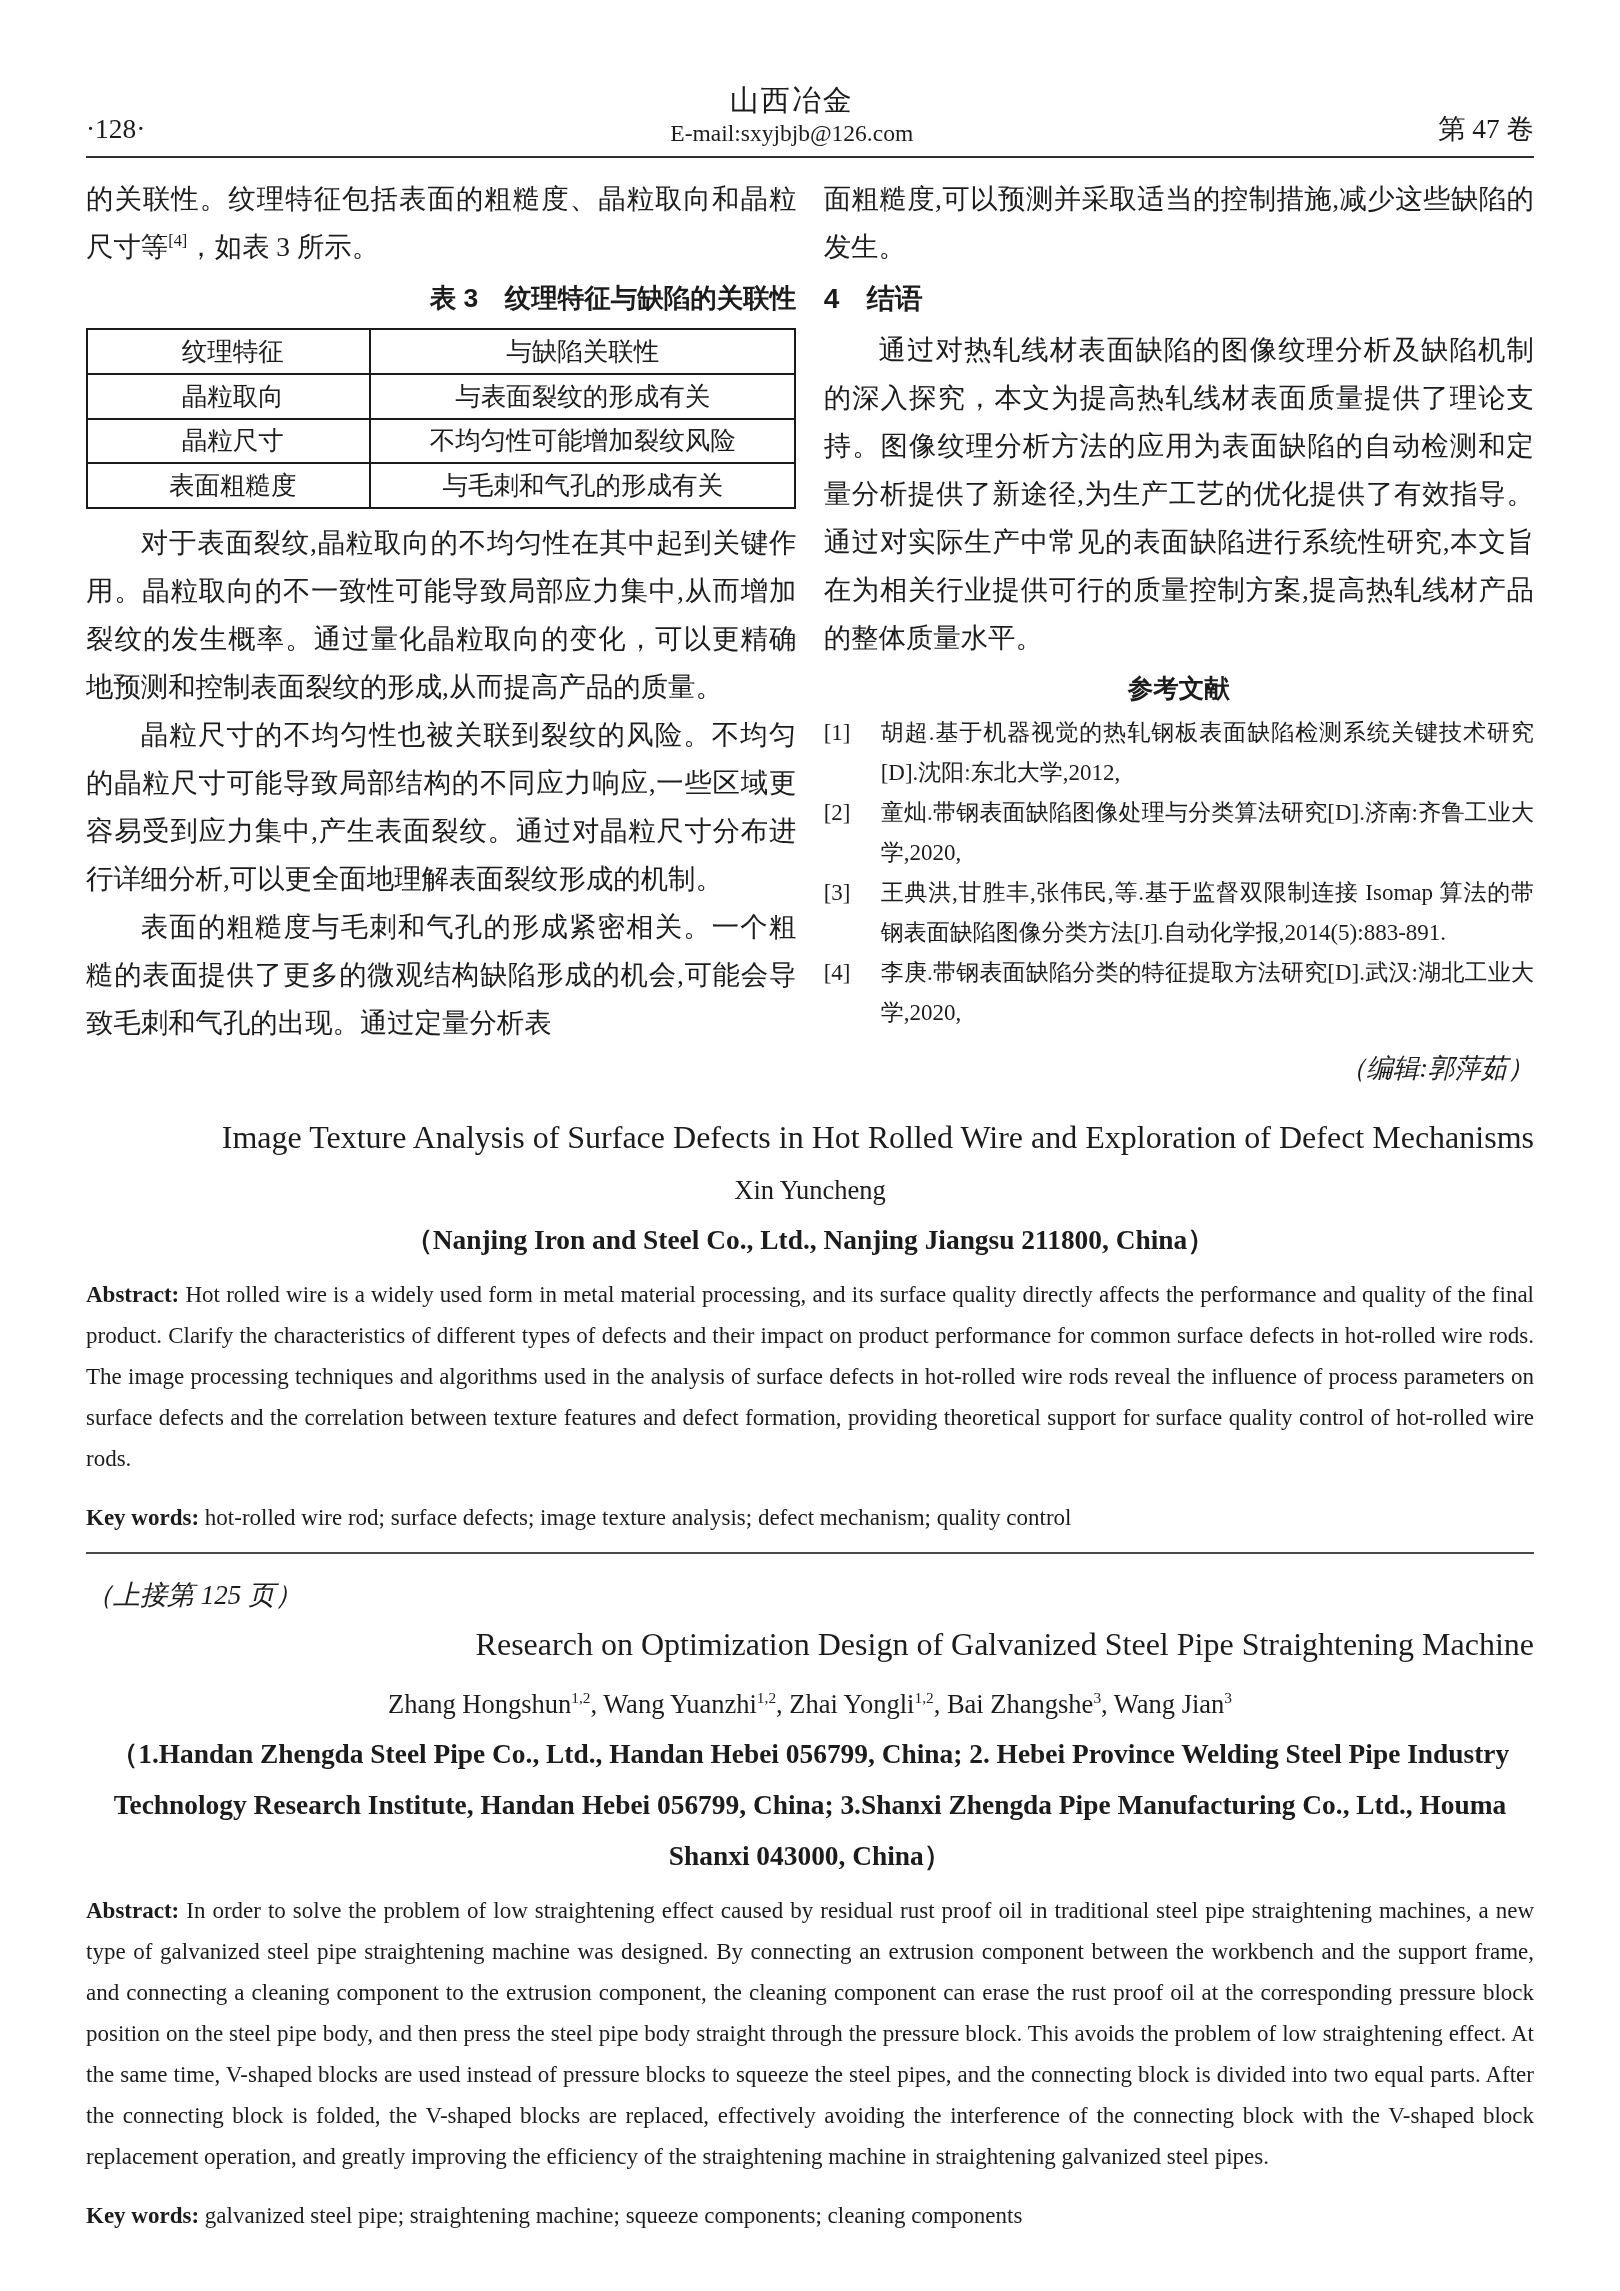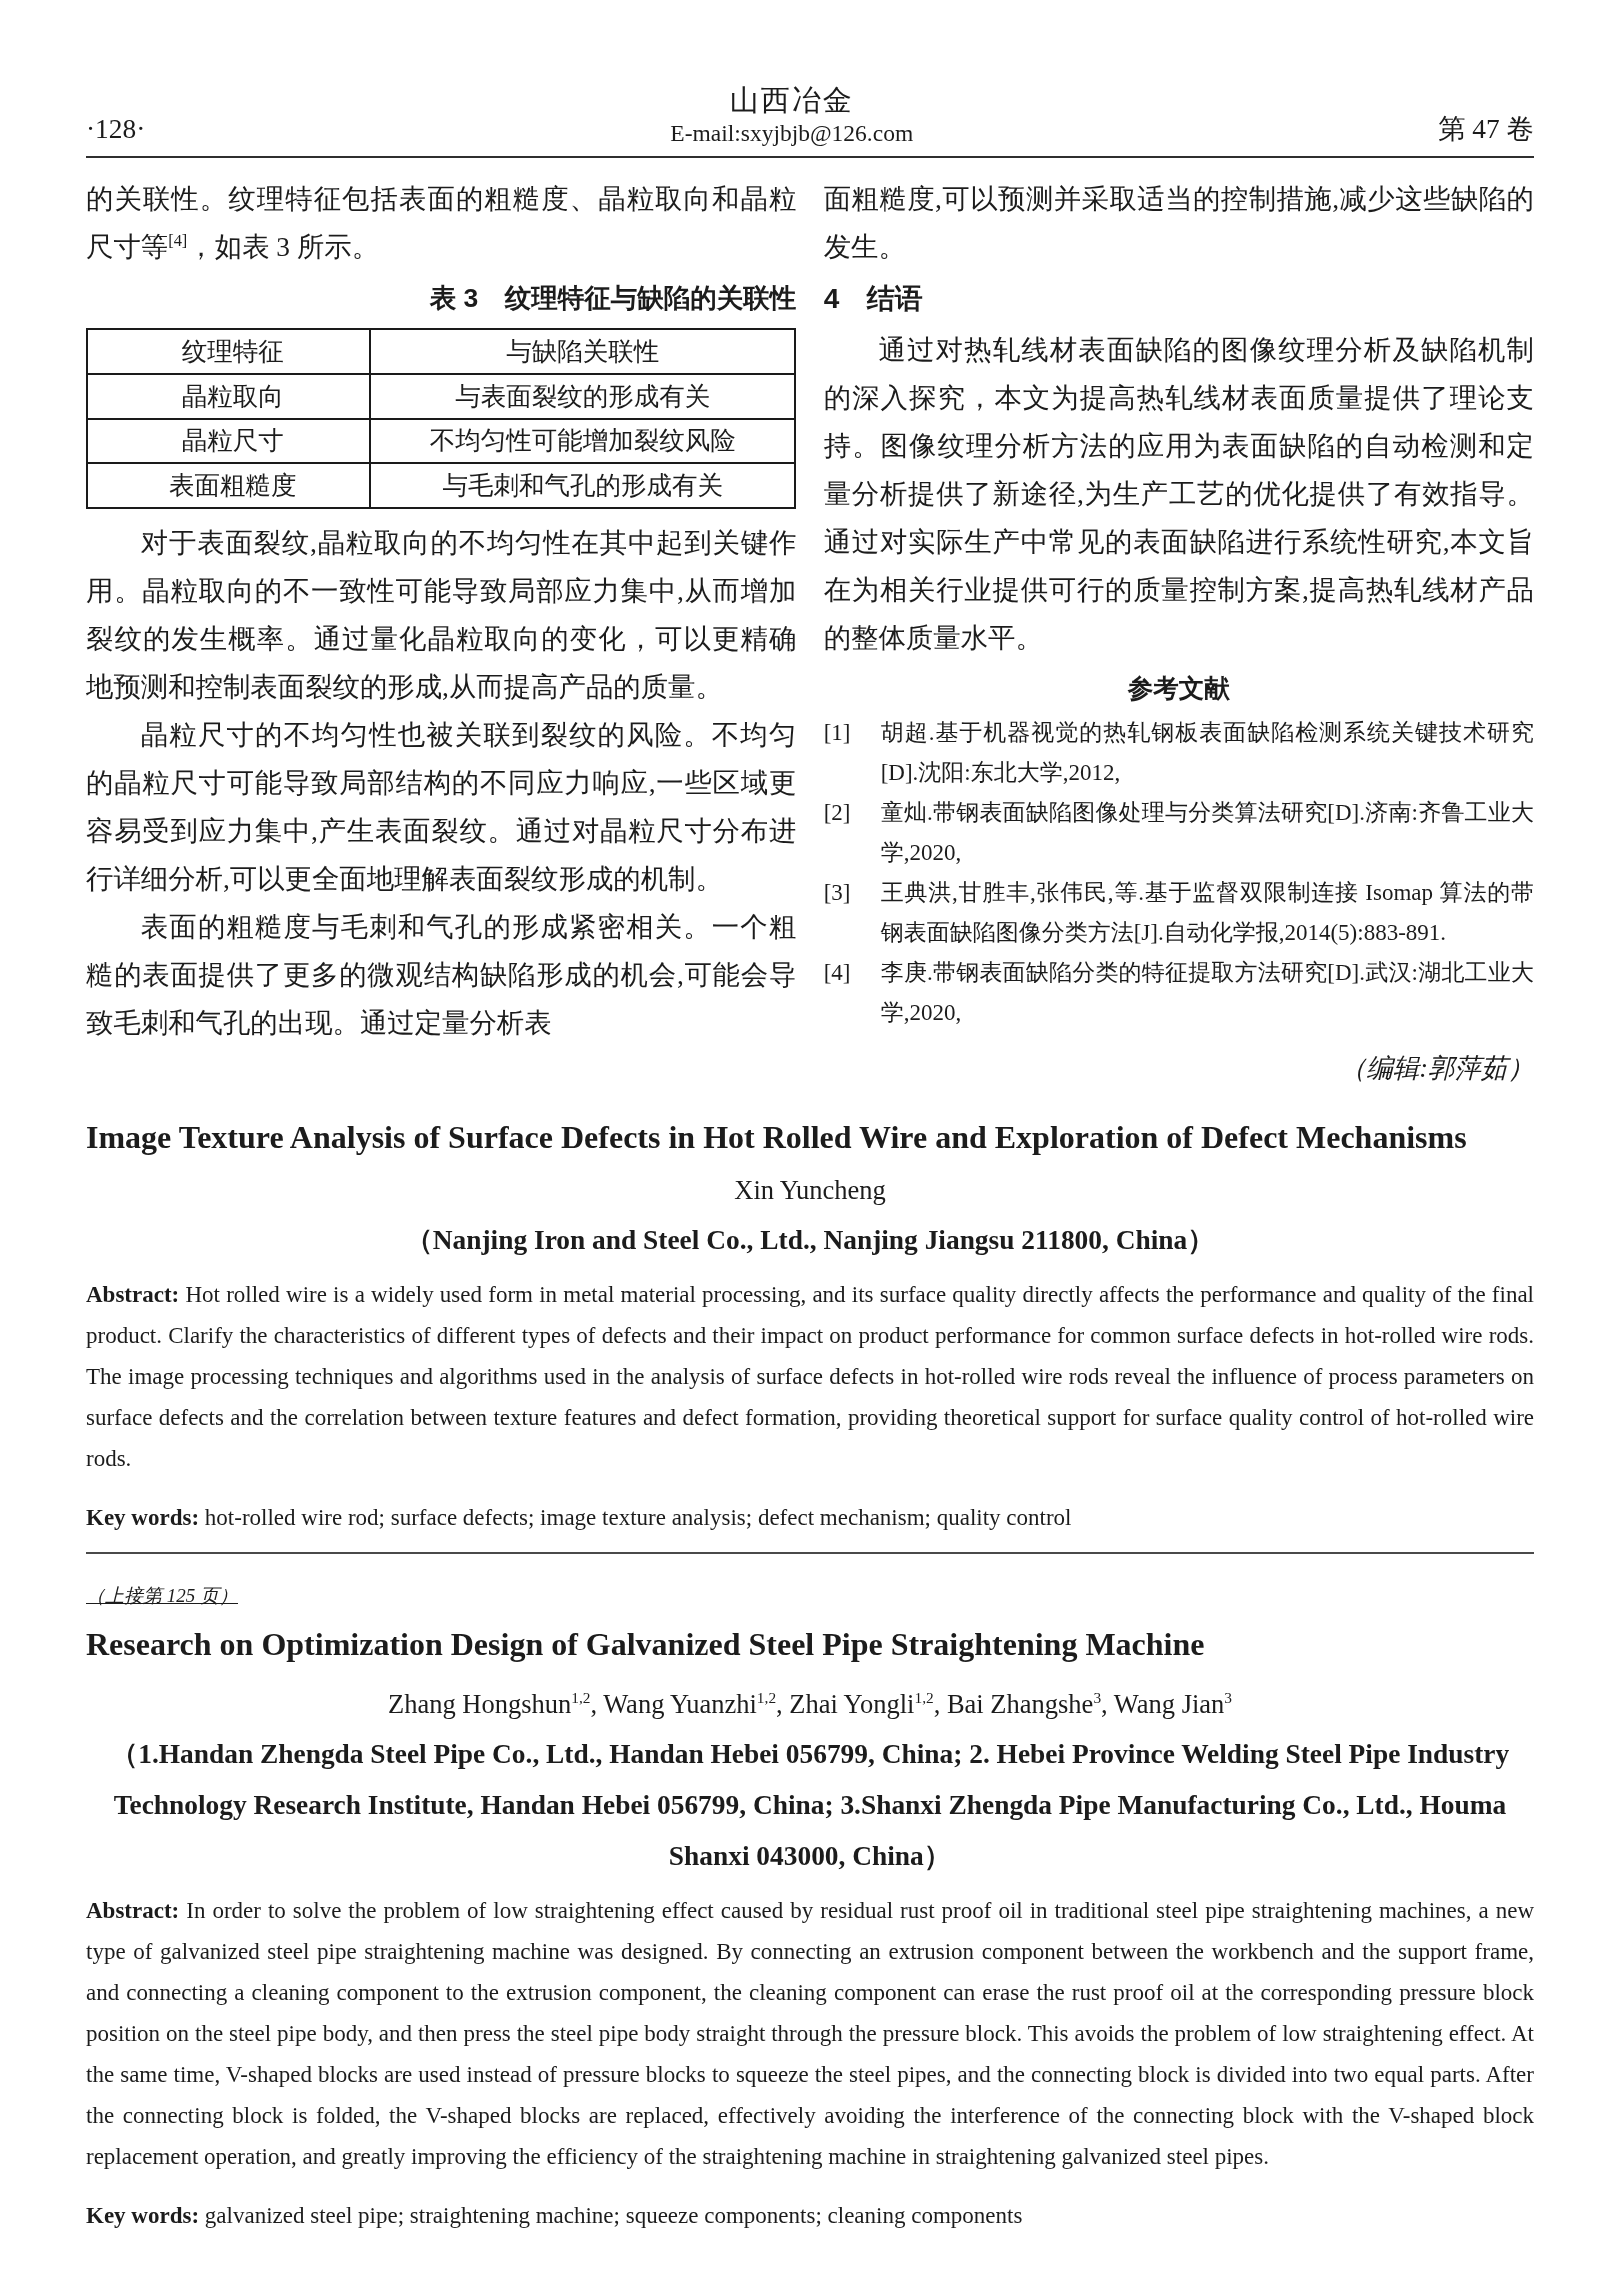--- a/index.html
+++ b/index.html
@@ -31,28 +31,28 @@
   .refs-heading { text-align:center; font-size:25.5px; line-height:45px; margin:3.9px 0 2px 0; }
   .refs { font-size:23px; line-height:40px; }
   .ref { display:flex; }
   .ref-label { flex:none; width:57px; }
   .ref-text { flex:1; text-align:justify; }
   .editor-note { text-align:right; font-style:italic; font-size:26.5px; line-height:43px; margin-top:13.7px; }
   sup.cite { font-size:0.6em; line-height:0; }
 
   
   .en-block { margin-top:19.6px; }
-  .en-title { text-align:left; font-weight:bold; font-size:32px; line-height:55px; }
+  .en-title { text-align:right; font-weight:normal; font-size:32px; line-height:55px; }
   .en-author { text-align:center; font-weight:normal; font-size:26.5px; line-height:45px; margin-top:3.9px; }
   .en-affil { text-align:center; font-weight:bold; font-size:27.4px; line-height:51px; margin-top:2px; }
   .en-abstract { font-size:23px; line-height:41px; text-align:justify; margin-top:7.8px; }
   .en-keywords { font-size:23px; line-height:41px; margin-top:18px; }
   .lbl { font-weight:bold; }
   .divider { border:none; border-top:2.9px solid #4a4a4a; margin:13.7px 0 0 0; }
-  .continued-note { font-style:italic; font-size:19px; line-height:43px; margin-top:17.6px;text-decoration:underline; }
+  .continued-note { font-style:italic; font-size:27px; line-height:43px; margin-top:17.6px; }
   .en-authors sup { font-size:0.58em; }
 </style>
 </head>
 <body>
 
 <div class="page">
 
   <div class="header">
     <div class="hdr-side">·128·</div>
     <div class="hdr-center">

